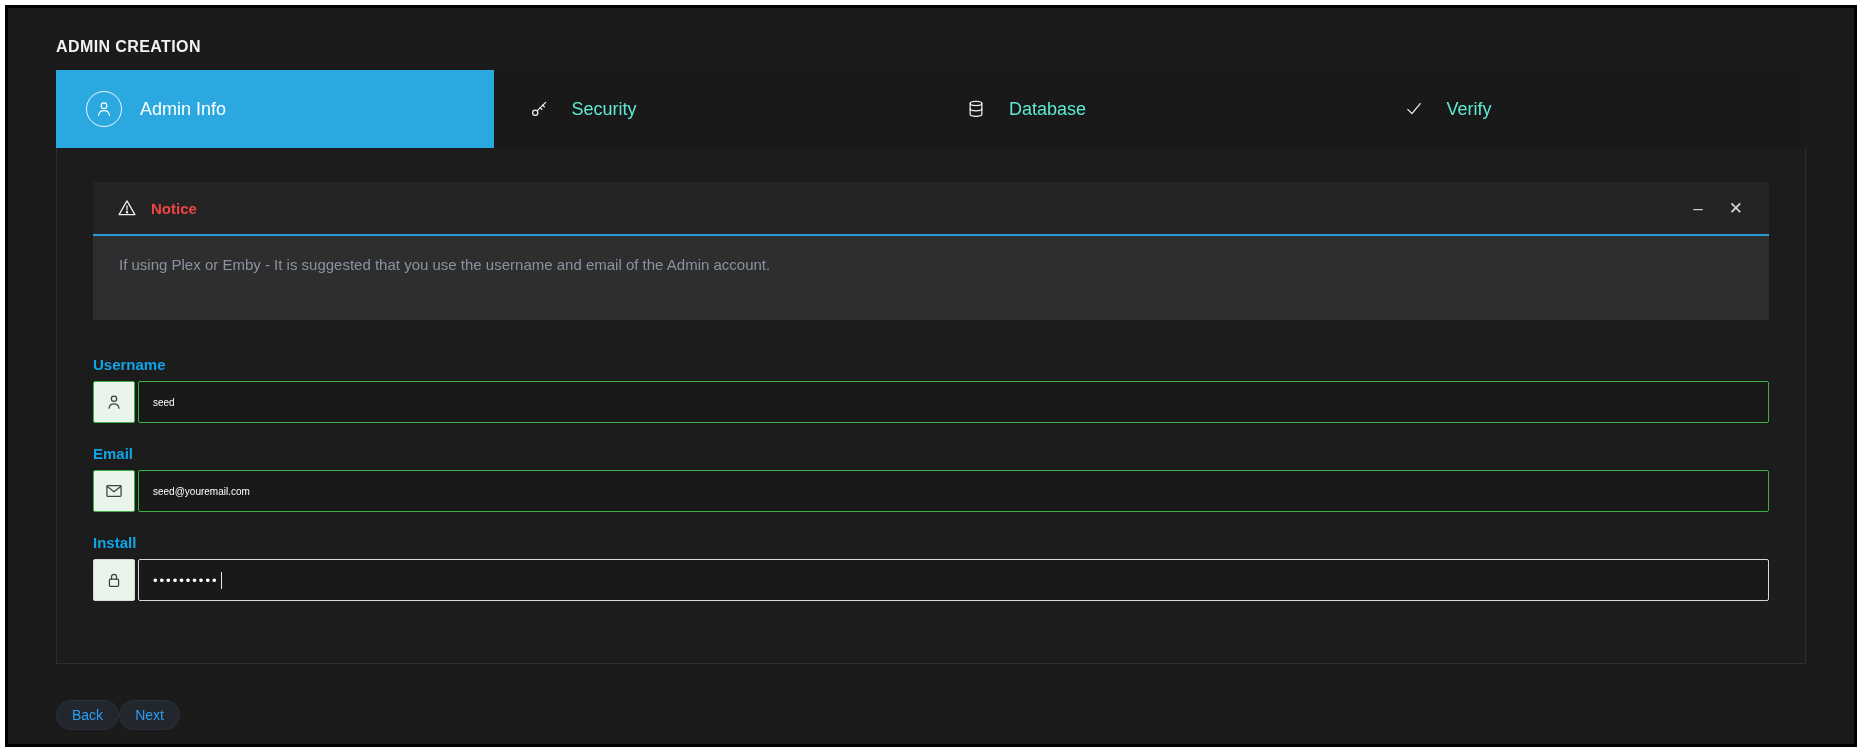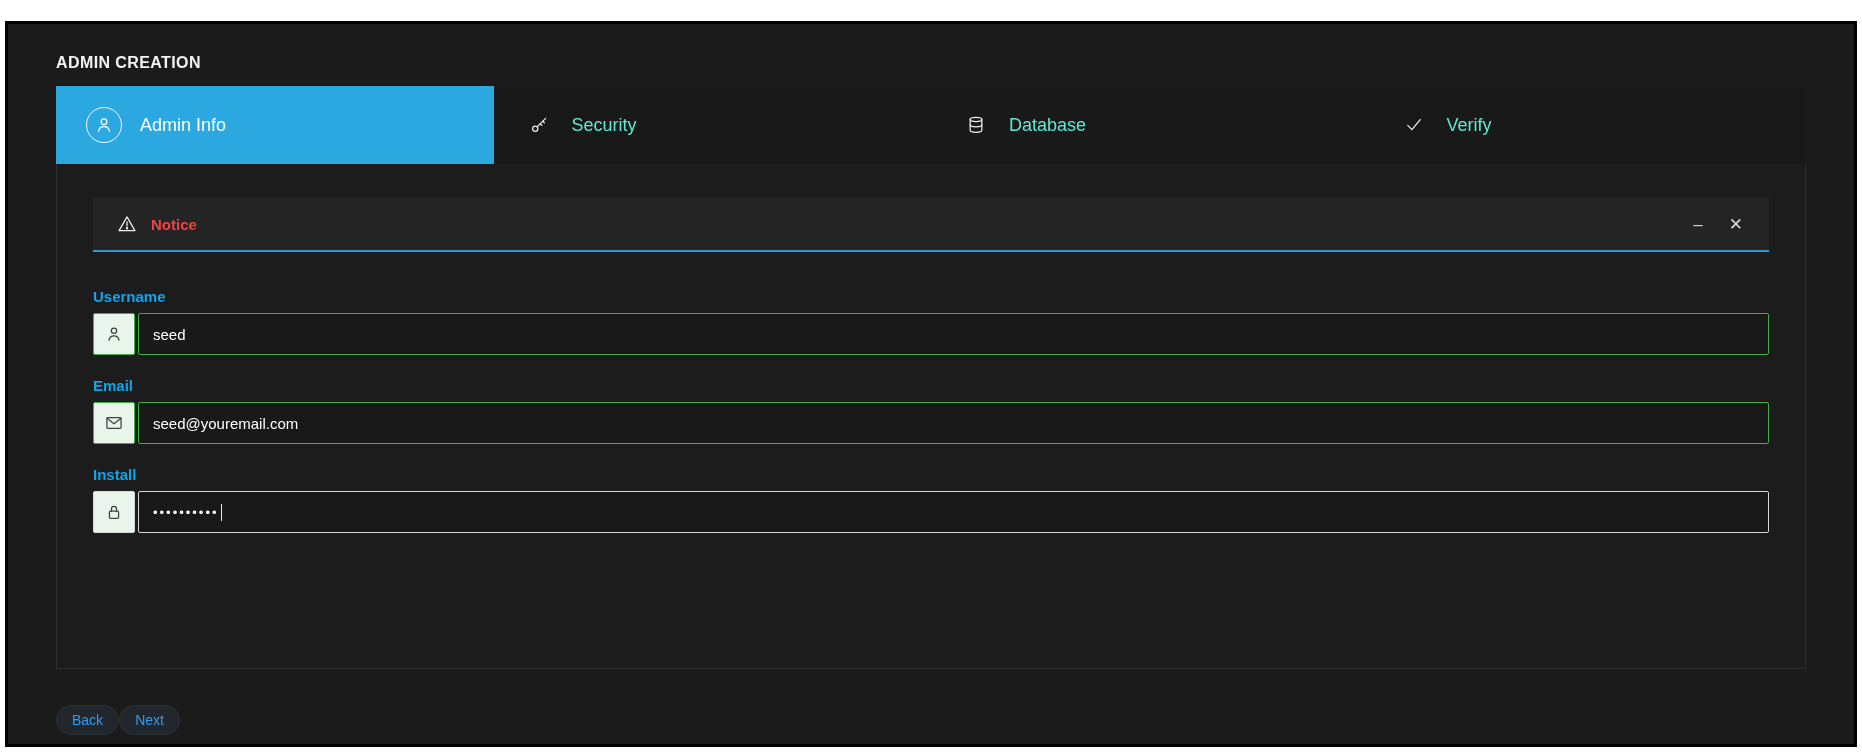--- a/index.html
+++ b/index.html
@@ -3,21 +3,20 @@
 <meta charset="utf-8">
 <style>
   * { margin:0; padding:0; box-sizing:border-box; }
   html,body { width:1862px; height:752px; background:#ffffff; font-family:"Liberation Sans","DejaVu Sans",sans-serif; }
   .window {
     position:absolute; left:5px; top:5px; right:5px; bottom:5px;
     border:3px solid #000;
     background:var(--page-bg,#1b1b1b);
     padding:30px 48px 0 48px;
     overflow:hidden;
-    margin-top:16px;
   }
   .page-title {
     color:#f2f2f2; font-size:16px; font-weight:bold; letter-spacing:.4px;
     margin-bottom:14px;
   }
   
   .tabbar { display:flex; width:100%; height:78px; background:#191919; }
   .step { flex:1; display:flex; align-items:center; gap:18px; padding-left:30px; cursor:pointer; }
   .step-complete { background:var(--green,#2e9e41); }
   .step-active   { background:var(--blue,#2ba8e0); }
@@ -61,21 +60,21 @@
   }
   .control { display:flex; align-items:stretch; gap:3px; }
   .icon-box {
     width:42px; height:42px; flex:0 0 auto;
     background:#e9f4ea; border:1px solid #3cb043; border-radius:2px;
     display:flex; align-items:center; justify-content:center; color:#3d443d;
   }
   .icon-box svg { width:20px; height:20px; stroke:currentColor; fill:none; stroke-width:1.5; stroke-linecap:round; stroke-linejoin:round; }
   .control input, .control .input-like {
     flex:1; height:42px; background:#191919; border:1px solid #3cb043; border-radius:2px;
-    color:#ffffff; font-size:15px; padding:0 14px; font-family:inherit; outline:none;
+    color:#ffffff; font-size:10px; padding:0 14px; font-family:inherit; outline:none;
     display:flex; align-items:center;
   }
   .field-password .icon-box { border-color:#d8d8d8; }
   .field-password .input-like { border-color:#d8d8d8; letter-spacing:2px; font-size:13px; }
   .caret { display:inline-block; width:1px; height:17px; background:#e8e8e8; margin-left:2px; vertical-align:middle; }
   
   .actions { display:flex; gap:0; margin-top:36px; }
   .actions button {
     background:#22272d; border:1px solid #2b3138; border-radius:16px;
     color:#2e9cf0; font-size:14px; padding:6px 15px; cursor:pointer; font-family:inherit;
@@ -139,20 +138,23 @@
               <path d="M12 9.5v5"></path>
               <circle cx="12" cy="17" r="0.7" fill="currentColor"></circle>
             </svg>
         </span>
         <span class="notice-title">Notice</span>
         <span class="notice-actions">
           <button>–</button>
           <button>✕</button>
         </span>
       </div>
+      <div class="notice-body">
+        <span>If using Plex or Emby - It is suggested that you use the username and email of the Admin account.</span>
+      </div>
     </div>
 
     <div class="field">
       <label>Username</label>
       <div class="control">
         <span class="icon-box">
           <svg viewBox="0 0 24 24">
               <circle cx="12" cy="8" r="3.2"></circle>
               <path d="M6 19.5c.5-3.6 3.1-5.4 6-5.4s5.5 1.8 6 5.4"></path>
             </svg>

